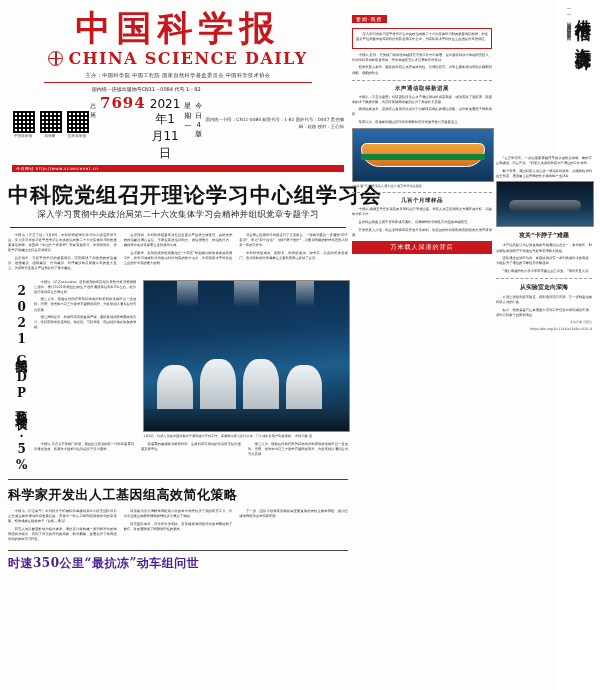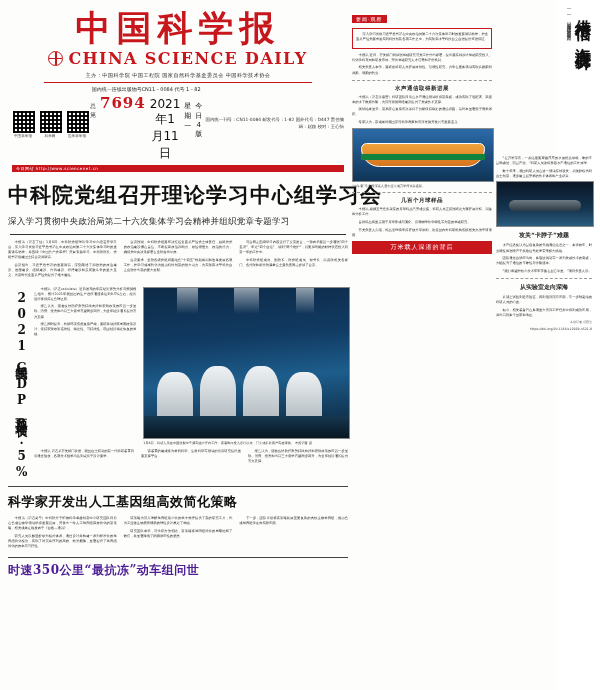--- a/index.html
+++ b/index.html
@@ -160,22 +160,21 @@
     font-weight: bold;
     font-size: 21px;
     letter-spacing: 1px;
     text-align: center;
     margin-top: 9px;
     color: #111;
     white-space: nowrap;
   }
   .subhead {
     font-size: 8.5px;
-    text-align: left;
-    margin-top: 7px;
+    text-align: center;
     color: #222;
     letter-spacing: .3px;
     white-space: nowrap;
   }
   .hr-thin { height: 1px; background: #333; margin: 6px 2px 5px 2px; }
 
   
   .cols3 {
     display: flex;
     gap: 7px;

